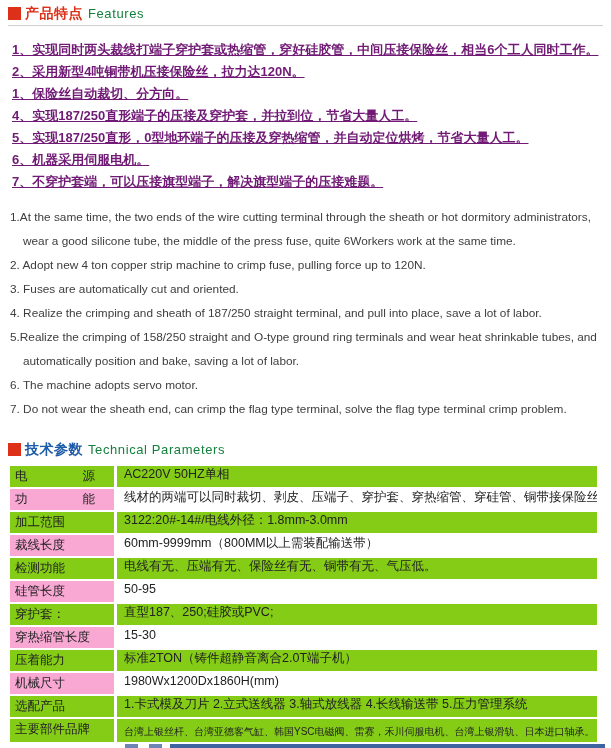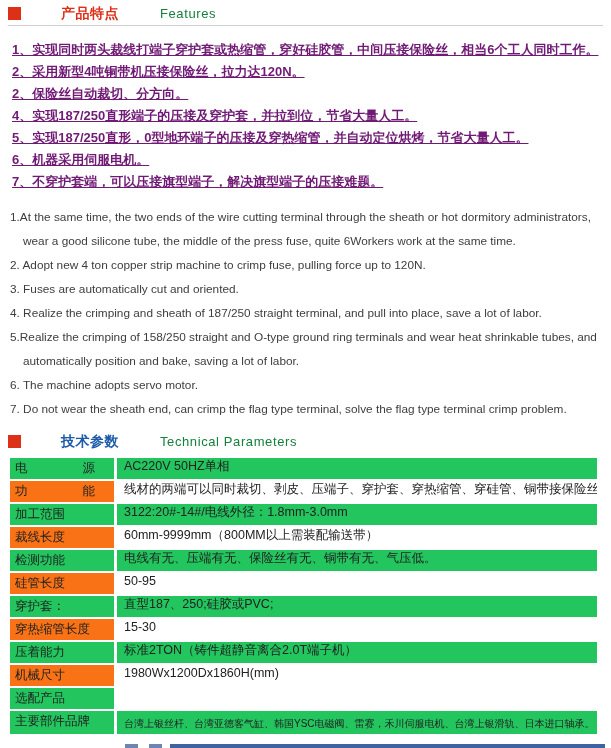--- a/index.html
+++ b/index.html
@@ -5,21 +5,21 @@
   html,body { margin:0; padding:0; }
   body {
     width:611px; height:748px;
     background:#ffffff;
     font-family:"Liberation Sans","DejaVu Sans",sans-serif;
     position:relative; overflow:hidden;
     -webkit-font-smoothing:antialiased;
   }
 
   
-  .sec-header { display:flex; align-items:center; padding:5px 8px 0 8px; height:17px;gap:36px; }
+  .sec-header { display:flex; align-items:center; padding:5px 8px 0 8px; height:17px; }
   .sq { width:13px; height:13px; flex:none; background:#dc3018; margin-right:4px; }
   .tz { font-size:14px; font-weight:bold; letter-spacing:0.5px; }
   .sec-features .tz { color:#dc3018; }
   .sec-tech .tz { color:#1d5ba8; }
   .te { color:#15803d; font-size:13px; margin-left:5px; letter-spacing:0.6px; }
   .rule { height:1px; background:#cfcfcf; margin:3px 8px 0 8px; }
 
   
   .zh-list { list-style:none; margin:13px 8px 0 12px; padding:0;
              font-size:13px; font-weight:600; color:#701a75;text-decoration:underline; }
@@ -27,24 +27,24 @@
 
   
   .en-list { list-style:none; margin:12px 6px 0 10px; padding:0;
              font-size:11.8px; color:#3d3d3d; }
   .en-list li { line-height:24px; padding-left:13px; text-indent:-13px; }
 
   
   .params { margin:8px 14px 0 10px; }
   .t-row { display:flex; margin-bottom:2px; }
   .t-label { width:95px; flex:none; margin-right:3px; padding:3px 4px 3px 5px;
-             font-size:12.5px; line-height:15px; color:#222; background:#f97316; }
+             font-size:12.5px; line-height:15px; color:#222; background:#f9a8d4; }
   .t-value { flex:1; padding:1px 4px 3px 7px; font-size:12.5px; line-height:15px;
              color:#222; background:#fff; white-space:nowrap; overflow:hidden; }
-  .t-row.gray .t-label, .t-row.gray .t-value { background:#22c55e; }
+  .t-row.gray .t-label, .t-row.gray .t-value { background:#84cc16; }
   .spread { display:inline-block; width:80px; text-align:justify; text-align-last:justify; }
   .t-value.small { font-size:10px; padding-top:5px; }
 
   
   .peek-sq1 { position:absolute; bottom:0; left:125px; width:13px; height:4px; background:#6c85b3; }
   .peek-sq2 { position:absolute; bottom:0; left:149px; width:13px; height:4px; background:#6c85b3; }
   .peek-bar { position:absolute; bottom:0; left:170px; right:6px; height:4px; background:#3f63a0; }
 </style>
 </head>
 <body>
@@ -52,38 +52,38 @@
 <div class="sec-header sec-features">
   <span class="sq"></span>
   <span class="tz">产品特点</span>
   <span class="te">Features</span>
 </div>
 <div class="rule"></div>
 
 <ul class="zh-list">
   <li>1、实现同时两头裁线打端子穿护套或热缩管，穿好硅胶管，中间压接保险丝，相当6个工人同时工作。</li>
   <li>2、采用新型4吨铜带机压接保险丝，拉力达120N。</li>
-  <li>2、保险丝自动裁切、分方向。</li>
+  <li>1、保险丝自动裁切、分方向。</li>
   <li>4、实现187/250直形端子的压接及穿护套，并拉到位，节省大量人工。</li>
   <li>5、实现187/250直形，0型地环端子的压接及穿热缩管，并自动定位烘烤，节省大量人工。</li>
   <li>6、机器采用伺服电机。</li>
   <li>7、不穿护套端，可以压接旗型端子，解决旗型端子的压接难题。</li>
 </ul>
 
 <ul class="en-list">
   <li>1.At the same time, the two ends of the wire cutting terminal through the sheath or hot dormitory administrators, wear a good silicone tube, the middle of the press fuse, quite 6Workers work at the same time.</li>
   <li>2. Adopt new 4 ton copper strip machine to crimp fuse, pulling force up to 120N.</li>
   <li>3. Fuses are automatically cut and oriented.</li>
   <li>4. Realize the crimping and sheath of 187/250 straight terminal, and pull into place, save a lot of labor.</li>
   <li>5.Realize the crimping of 158/250 straight and O-type ground ring terminals and wear heat shrinkable tubes, and automatically position and bake, saving a lot of labor.</li>
   <li>6. The machine adopts servo motor.</li>
   <li>7. Do not wear the sheath end, can crimp the flag type terminal, solve the flag type terminal crimp problem.</li>
 </ul>
 
-<div class="sec-header sec-tech" style="margin-top:7px">
+<div class="sec-header sec-tech" style="margin-top:15px">
   <span class="sq"></span>
   <span class="tz">技术参数</span>
   <span class="te">Technical Parameters</span>
 </div>
 
 <div class="params">
   <div class="t-row gray">
     <div class="t-label"><span class="spread">电源</span></div>
     <div class="t-value">AC220V 50HZ单相</div>
   </div>
@@ -118,20 +118,21 @@
   <div class="t-row gray">
     <div class="t-label">压着能力</div>
     <div class="t-value">标准2TON（铸件超静音离合2.0T端子机）</div>
   </div>
   <div class="t-row">
     <div class="t-label">机械尺寸</div>
     <div class="t-value">1980Wx1200Dx1860H(mm)</div>
   </div>
   <div class="t-row gray">
     <div class="t-label">选配产品</div>
+    <div class="t-value">1.卡式模及刀片 2.立式送线器 3.轴式放线器 4.长线输送带 5.压力管理系统</div>
   </div>
   <div class="t-row gray">
     <div class="t-label">主要部件品牌</div>
     <div class="t-value small">台湾上银丝杆、台湾亚德客气缸、韩国YSC电磁阀、雷赛，禾川伺服电机、台湾上银滑轨、日本进口轴承。</div>
   </div>
 </div>
 
 <span class="peek-sq1"></span>
 <span class="peek-sq2"></span>
 <div class="peek-bar"></div>

